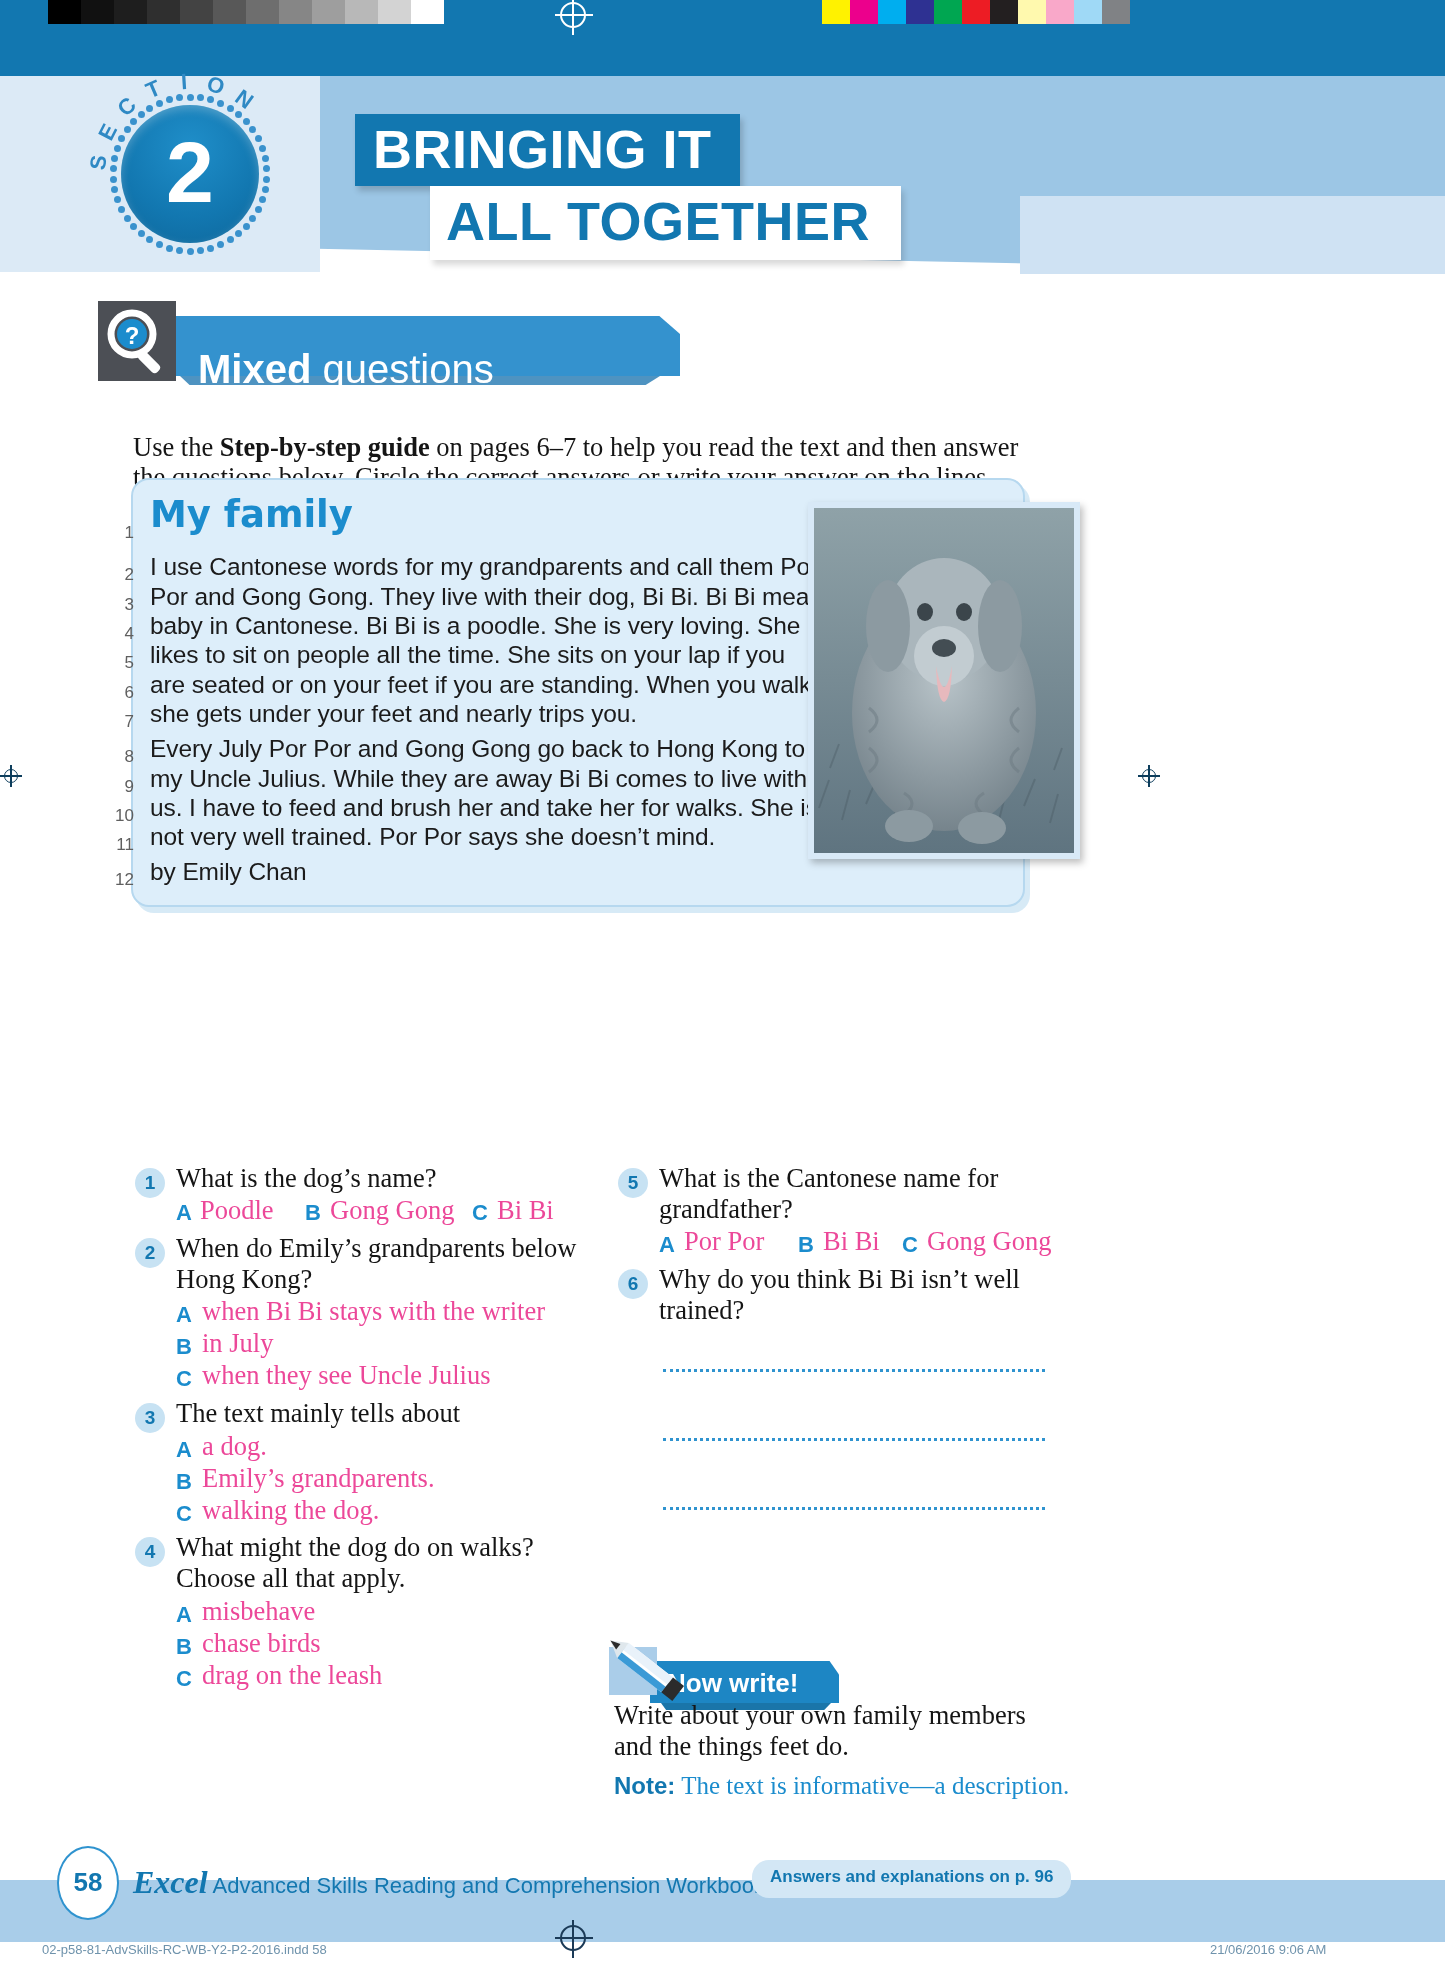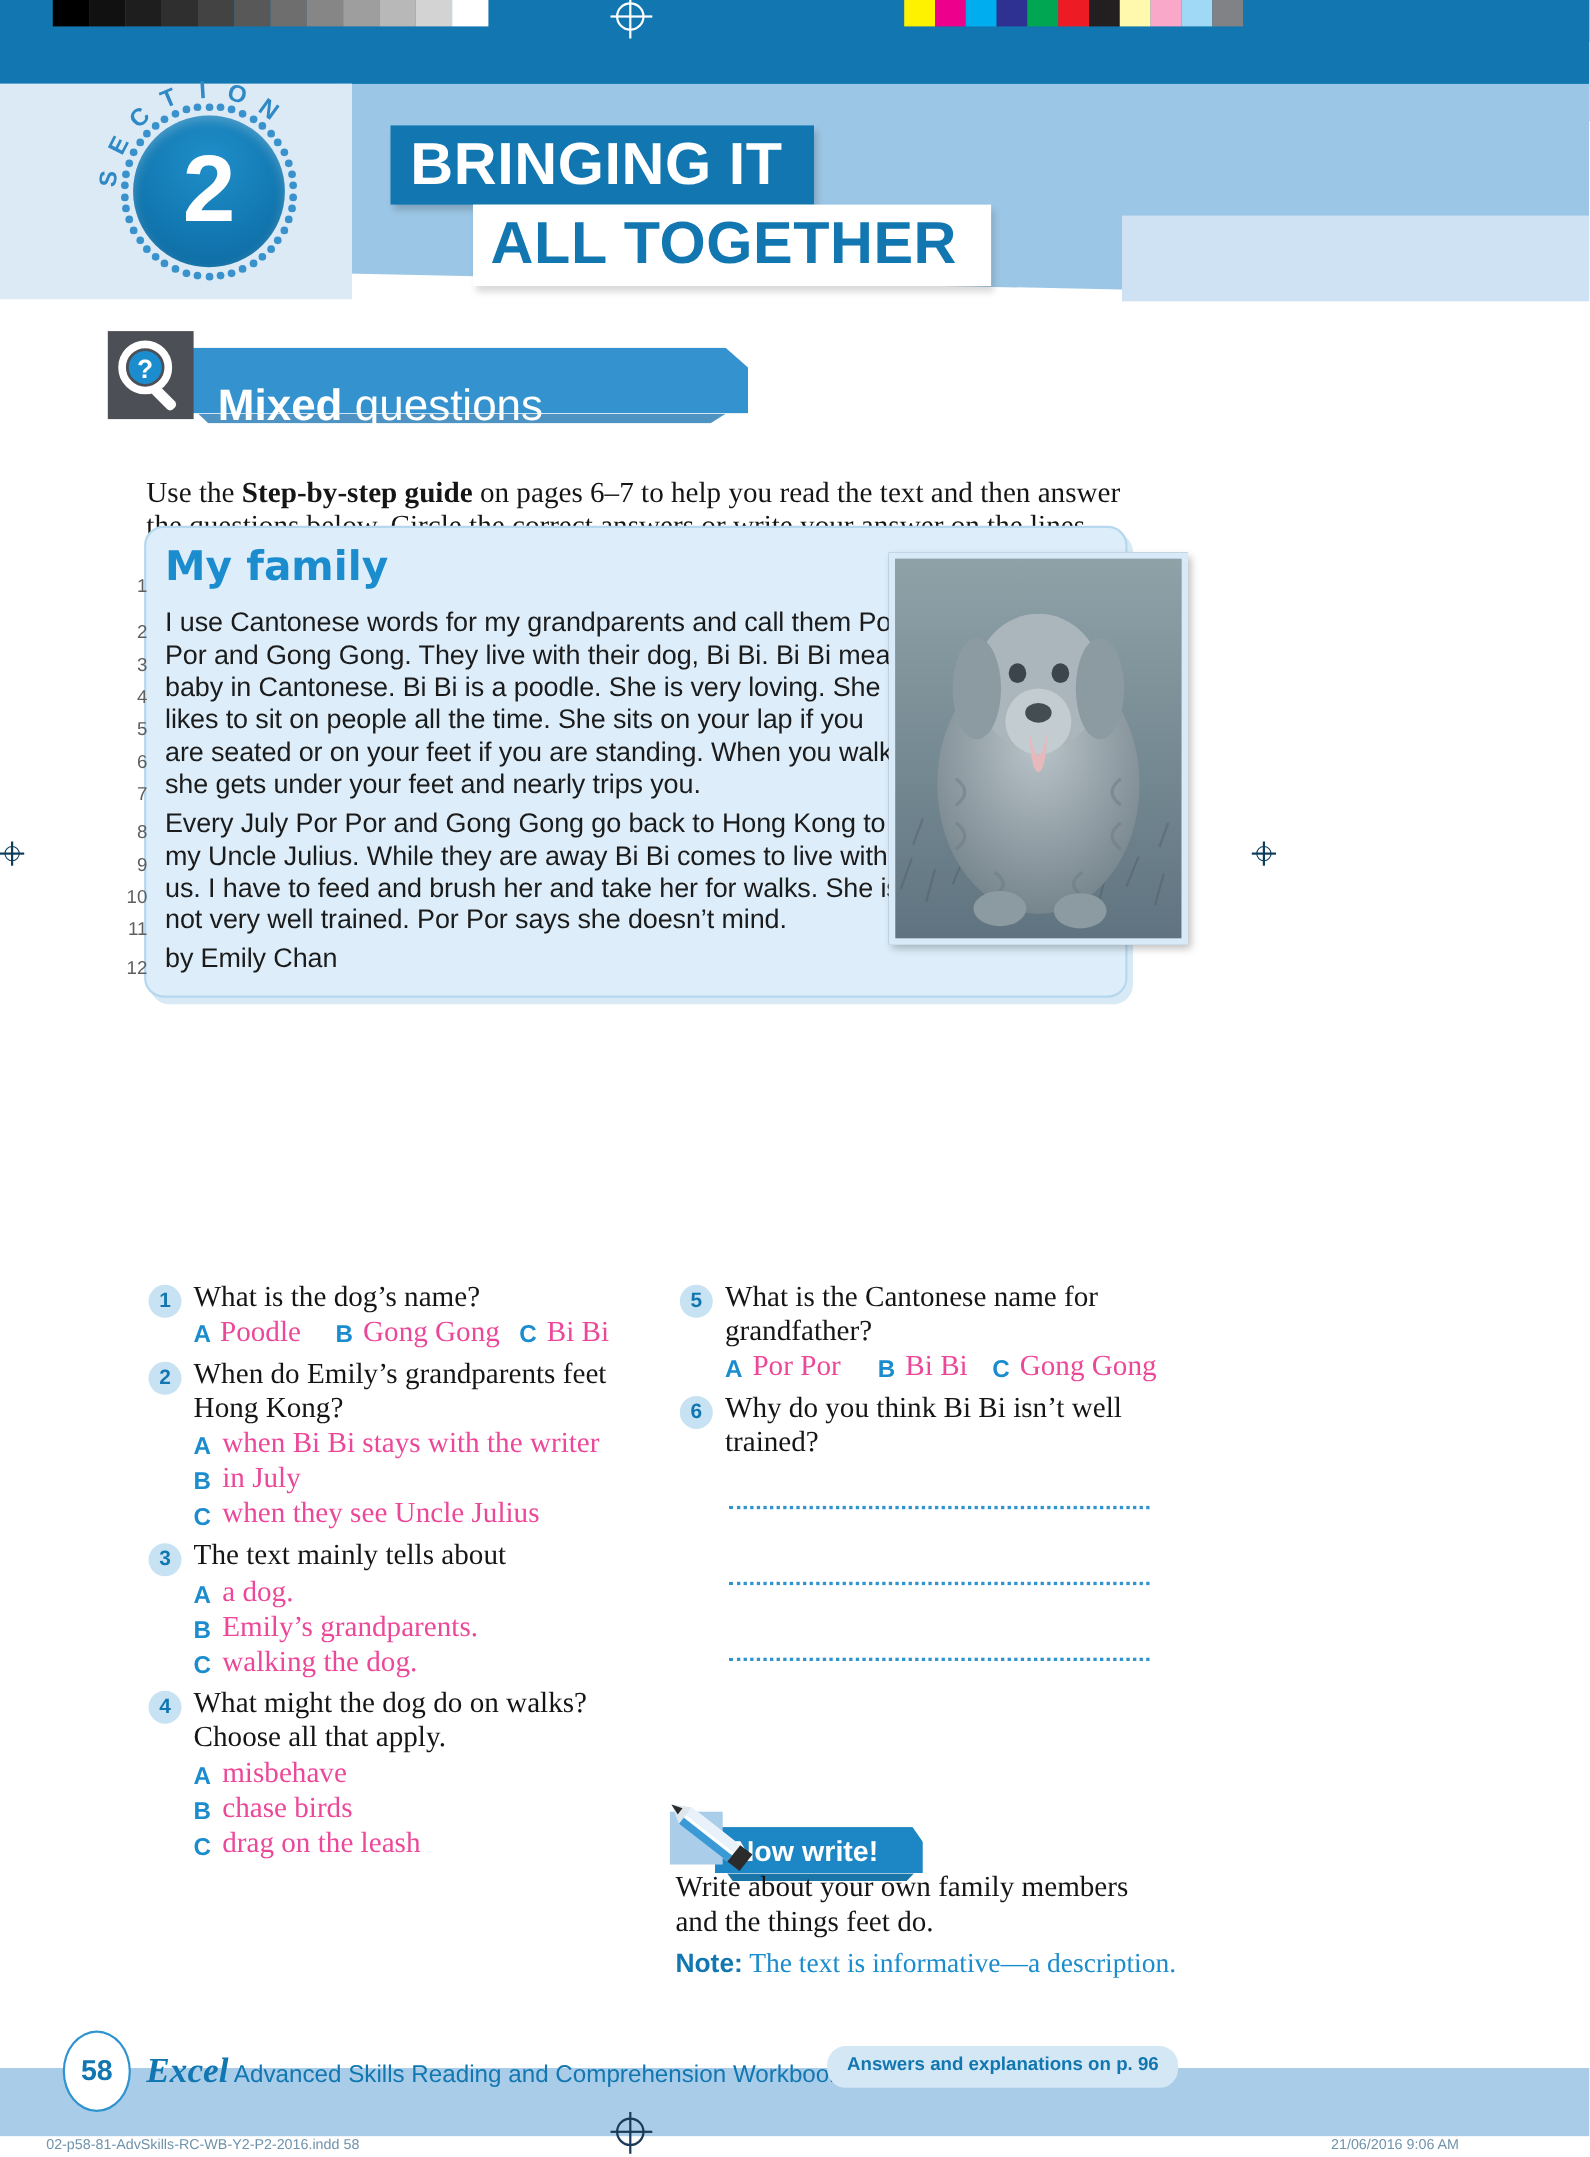--- a/index.html
+++ b/index.html
@@ -330,21 +330,21 @@
 <div class="qnum" style="left:135px;top:1168px">1</div>
 <div class="qtext" style="left:176px;top:1163px">What is the dog’s name?</div>
 <div class="opt-letter" style="left:176px;top:1200px">A</div>
 <div class="opt-text" style="left:200px;top:1195px">Poodle</div>
 <div class="opt-letter" style="left:305px;top:1200px">B</div>
 <div class="opt-text" style="left:330px;top:1195px">Gong Gong</div>
 <div class="opt-letter" style="left:472px;top:1200px">C</div>
 <div class="opt-text" style="left:497px;top:1195px">Bi Bi</div>
 
 <div class="qnum" style="left:135px;top:1238px">2</div>
-<div class="qtext" style="left:176px;top:1233px">When do Emily’s grandparents feet</div>
+<div class="qtext" style="left:176px;top:1233px">When do Emily’s grandparents below</div>
 <div class="qtext" style="left:176px;top:1264px">Hong Kong?</div>
 <div class="opt-letter" style="left:176px;top:1302px">A</div>
 <div class="opt-text" style="left:202px;top:1296px">when Bi Bi stays with the writer</div>
 <div class="opt-letter" style="left:176px;top:1334px">B</div>
 <div class="opt-text" style="left:202px;top:1328px">in July</div>
 <div class="opt-letter" style="left:176px;top:1366px">C</div>
 <div class="opt-text" style="left:202px;top:1360px">when they see Uncle Julius</div>
 
 <div class="qnum" style="left:135px;top:1403px">3</div>
 <div class="qtext" style="left:176px;top:1398px">The text mainly tells about</div>

